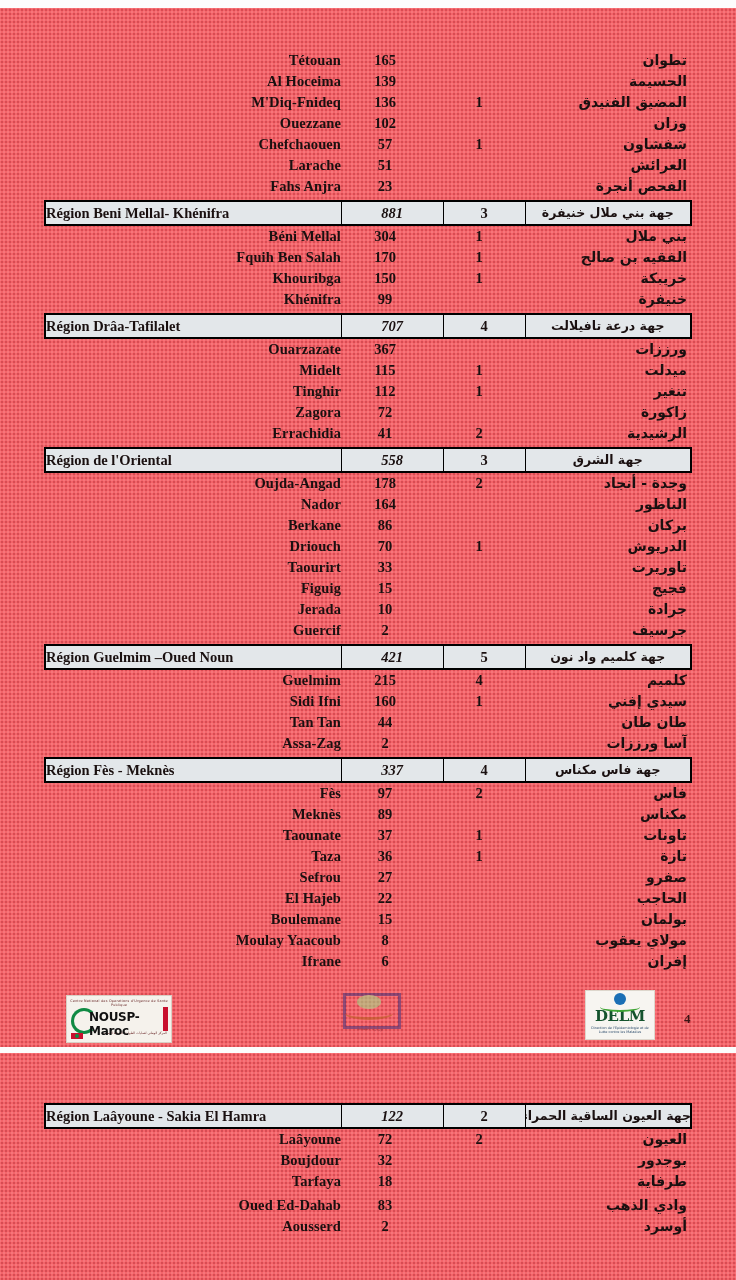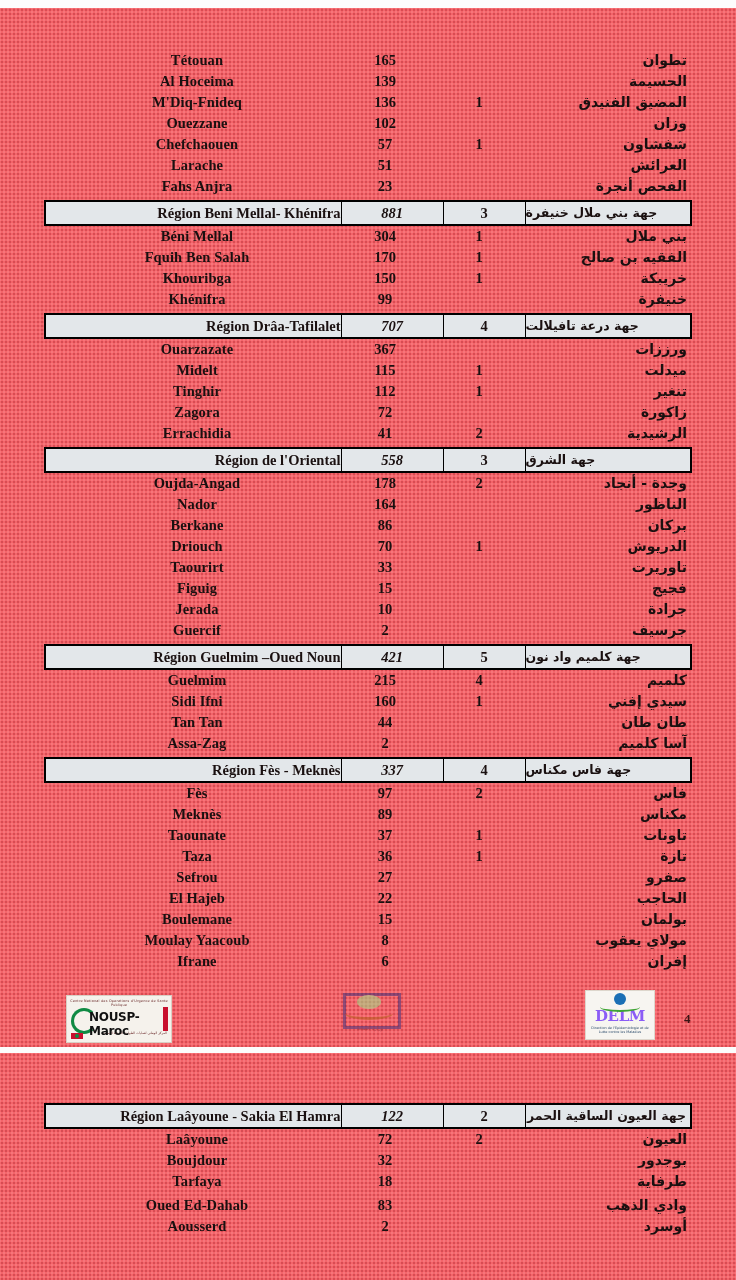--- a/index.html
+++ b/index.html
@@ -65,21 +65,21 @@
   }
 
   
   col.c-name   { width: 296px; }
   col.c-cases  { width: 102px; }
   col.c-deaths { width: 82px;  }
   col.c-ar     { width: 166px; }
 
   
   tr.province td.name {
-    text-align: center;
+    text-align: right;
     padding-left: 8px;
     letter-spacing: 0.1px;
   }
   tr.province td.cases {
     text-align: center;
     padding-right: 14px;
     border-radius: 10px;
   }
   tr.province td.deaths {
     text-align: center;
@@ -97,37 +97,35 @@
   
   tr.region td {
     background: #e3e7ea;
     border-top: 2px solid #000;
     border-bottom: 2px solid #000;
     height: 22px;
     line-height: 22px;
     font-size: 14.5px;
   }
   tr.region td.name {
-    text-align: right;
-    padding-left: 7px;
+    text-align: left;
     border-left: 2px solid #000;
     border-right: 1.5px solid #000;
   }
   tr.region td.cases {
     text-align: center;
     border-right: 1.5px solid #000;
     font-style: italic;
   }
   tr.region td.deaths {
     text-align: center;
     border-right: 1.5px solid #000;
   }
   tr.region td.ar {
-    text-align: left;
-    padding-right: 5px;
+    text-align: center;
     direction: rtl;
     border-right: 2px solid #000;
     font-family: "DejaVu Sans", "Liberation Sans", sans-serif;
     font-size: 12.5px;
     font-weight: bold;
   }
 
   
   tr.gap td { height: 3px; line-height: 3px; }
 
@@ -277,21 +275,21 @@
     position: absolute;
     left: 14px; top: 9px;
     width: 40px; height: 8px;
     border-bottom: 2px solid #3fa535;
     border-radius: 0 0 60% 60%;
   }
   .logo-delm .ld-word {
     font-family: "DejaVu Serif", serif;
     font-weight: bold;
     font-size: 15px;
-    color: #8b5cf6;
+    color: #14532d;
     letter-spacing: -0.4px;
     line-height: 17px;
   }
   .logo-delm .ld-sub {
     font-family: "DejaVu Sans", sans-serif;
     font-size: 3.4px;
     line-height: 4.4px;
     color: #2b4a6b;
     padding: 1px 2px 0;
   }
@@ -516,21 +514,21 @@
         <tr class="province">
           <td class="name">Tan Tan</td>
           <td class="cases">44</td>
           <td class="deaths"></td>
           <td class="ar">طان طان</td>
         </tr>
         <tr class="province">
           <td class="name">Assa-Zag</td>
           <td class="cases">2</td>
           <td class="deaths"></td>
-          <td class="ar">آسا كلميم</td>
+          <td class="ar">آسا ورززات</td>
         </tr>
         <tr class="gap">
           <td colspan="4"></td>
         </tr>
         <tr class="region">
           <td class="name">Région Fès - Meknès</td>
           <td class="cases">337</td>
           <td class="deaths">4</td>
           <td class="ar">جهة فاس مكناس</td>
         </tr>

